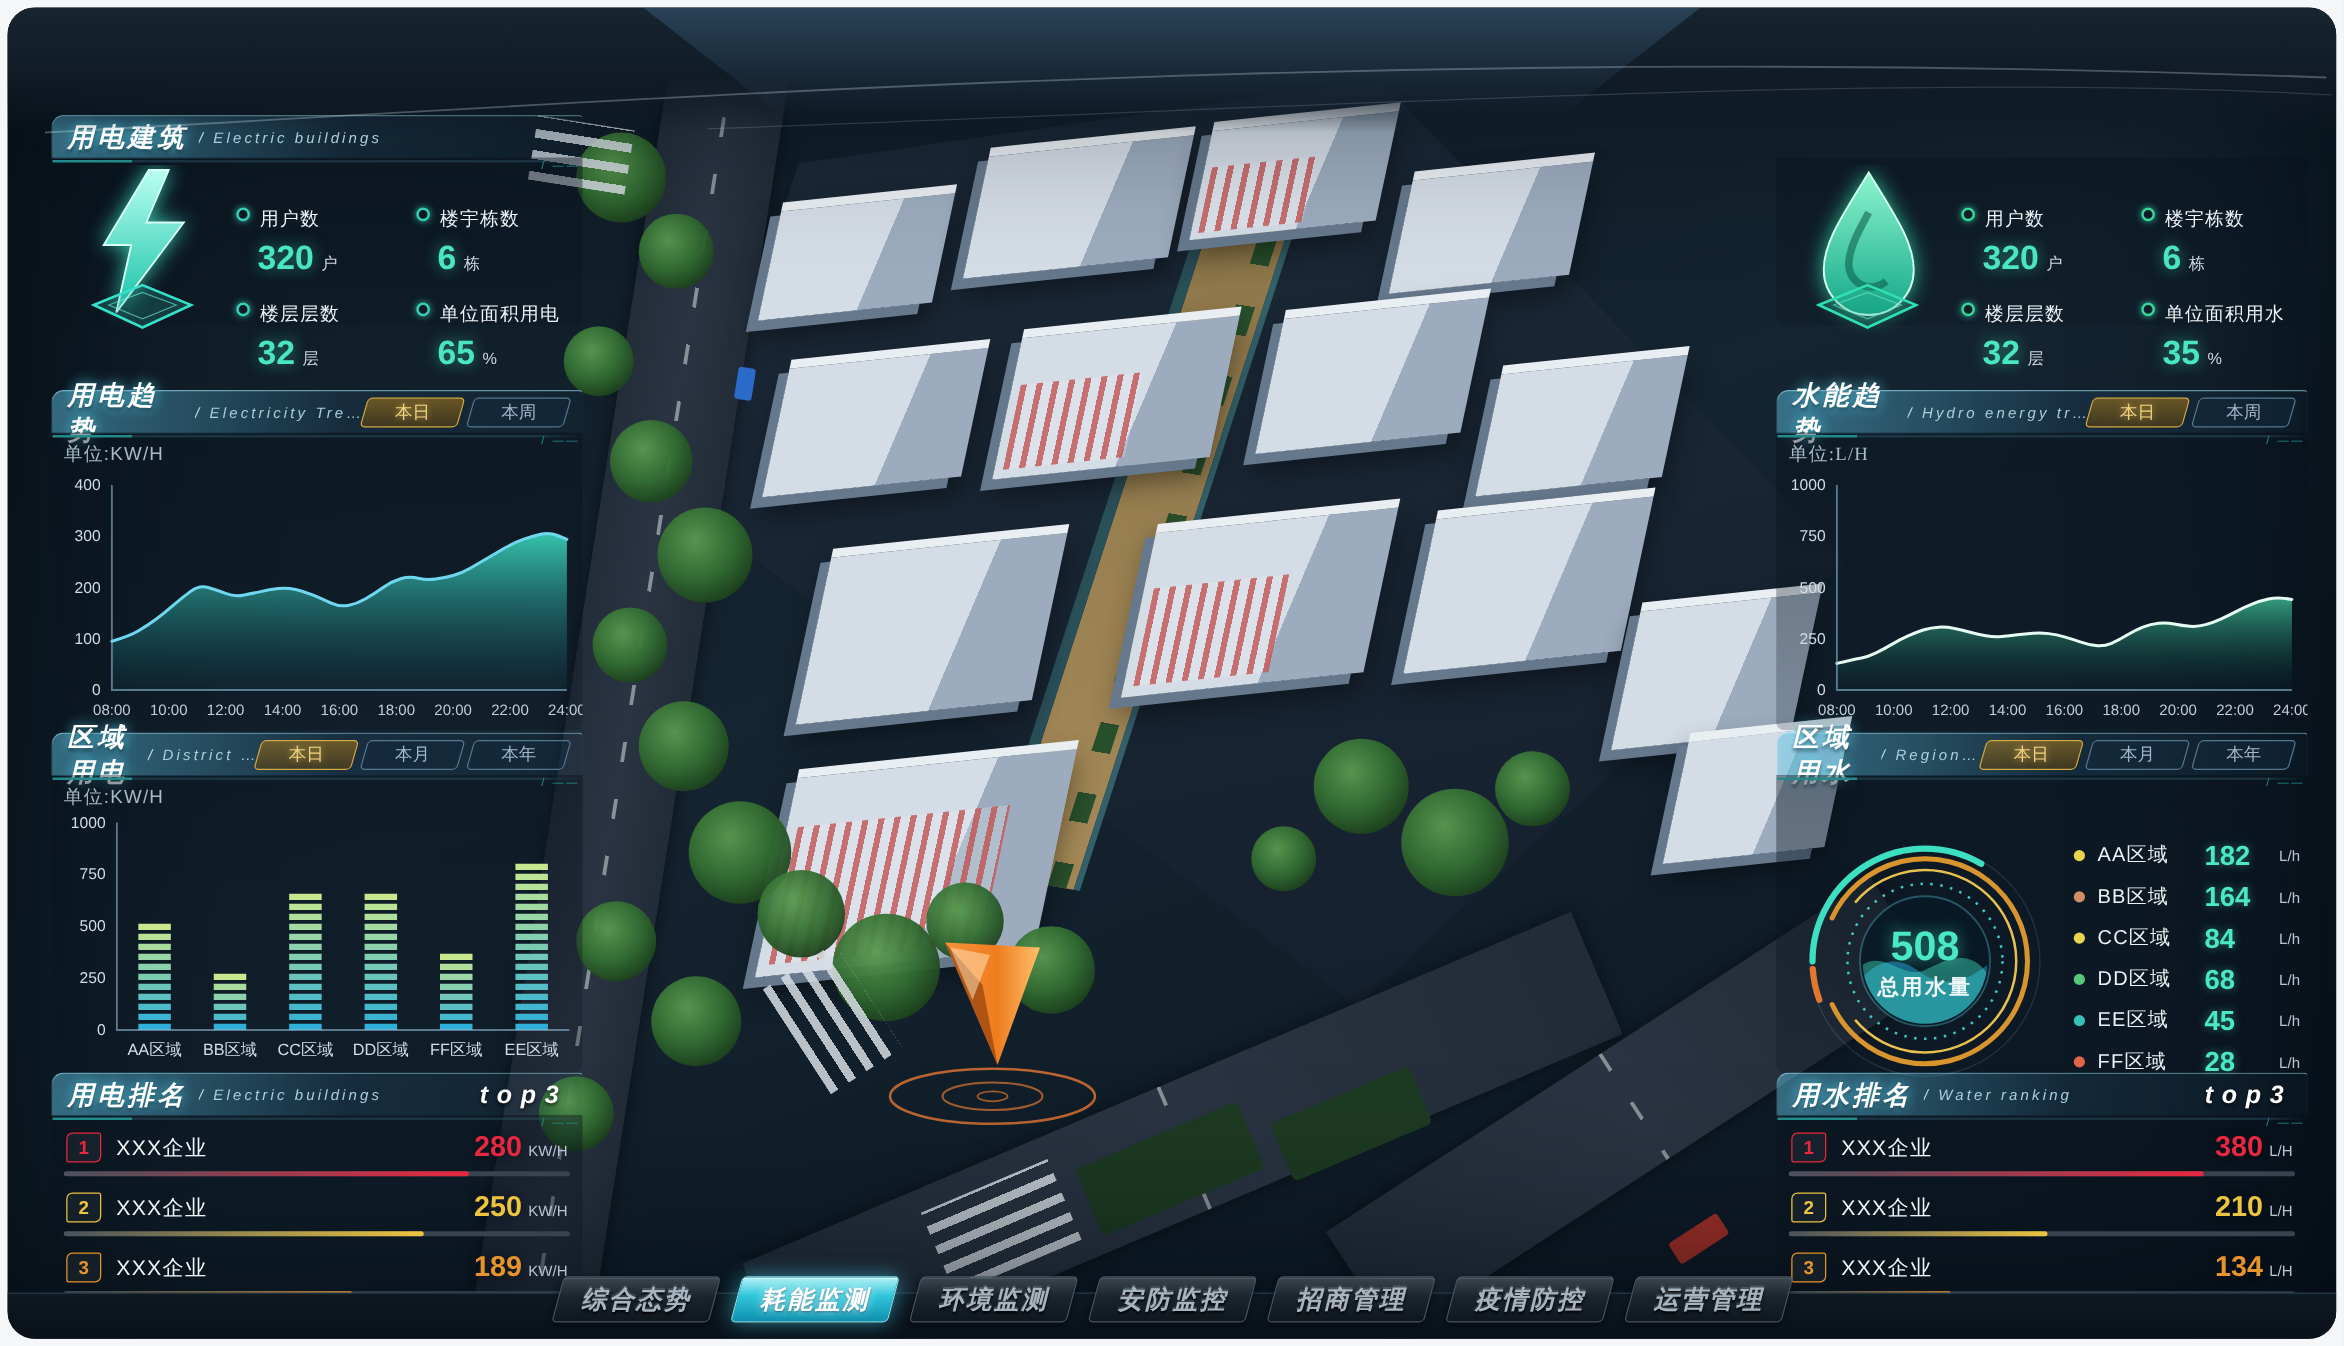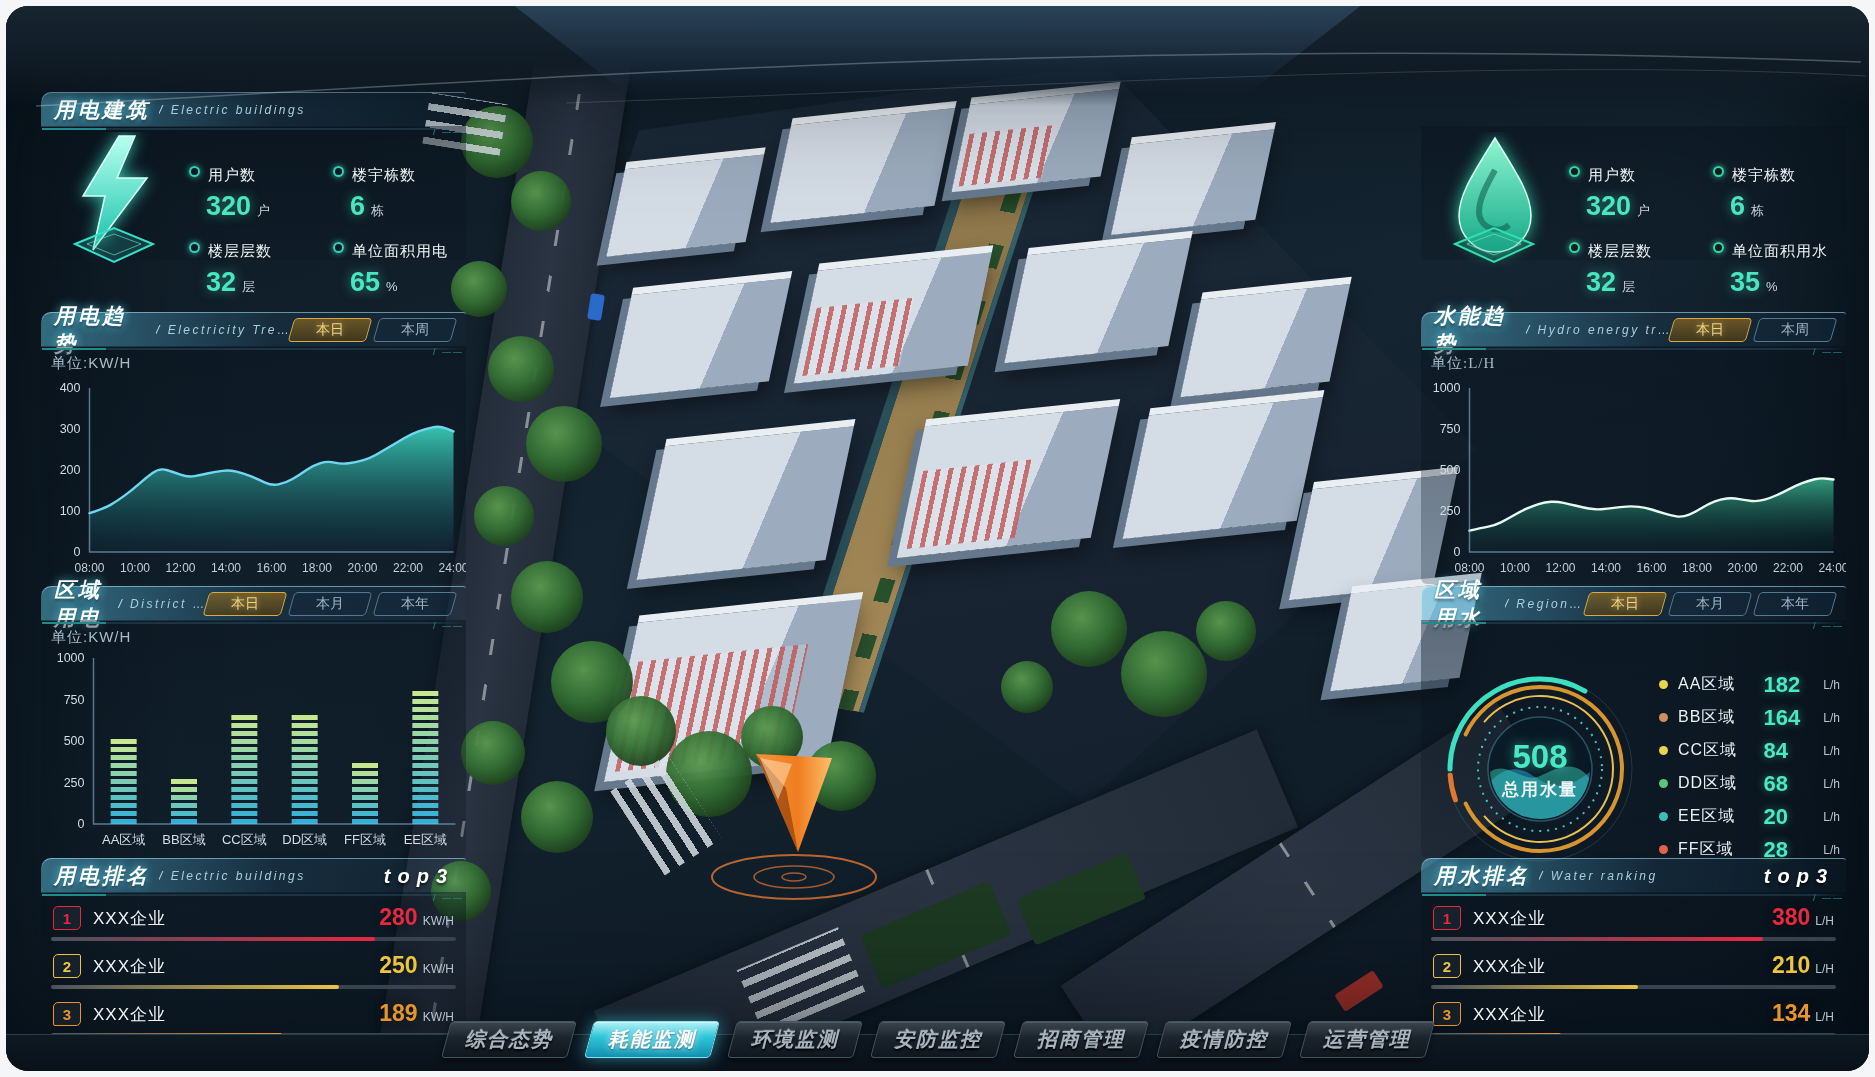--- a/index.html
+++ b/index.html
@@ -626,21 +626,21 @@
             </div>
         <div class="leg-row">
               <span class="leg-dot" style="background: rgb(88, 200, 120);"></span>
               <span class="leg-name">DD区域</span>
               <span class="leg-val">68</span>
               <span class="leg-unit">L/h</span>
             </div>
         <div class="leg-row">
               <span class="leg-dot" style="background: rgb(56, 192, 184);"></span>
               <span class="leg-name">EE区域</span>
-              <span class="leg-val">20</span>
+              <span class="leg-val">45</span>
               <span class="leg-unit">L/h</span>
             </div>
         <div class="leg-row">
               <span class="leg-dot" style="background: rgb(224, 100, 72);"></span>
               <span class="leg-name">FF区域</span>
               <span class="leg-val">28</span>
               <span class="leg-unit">L/h</span>
             </div>
       </div>
     </div>

